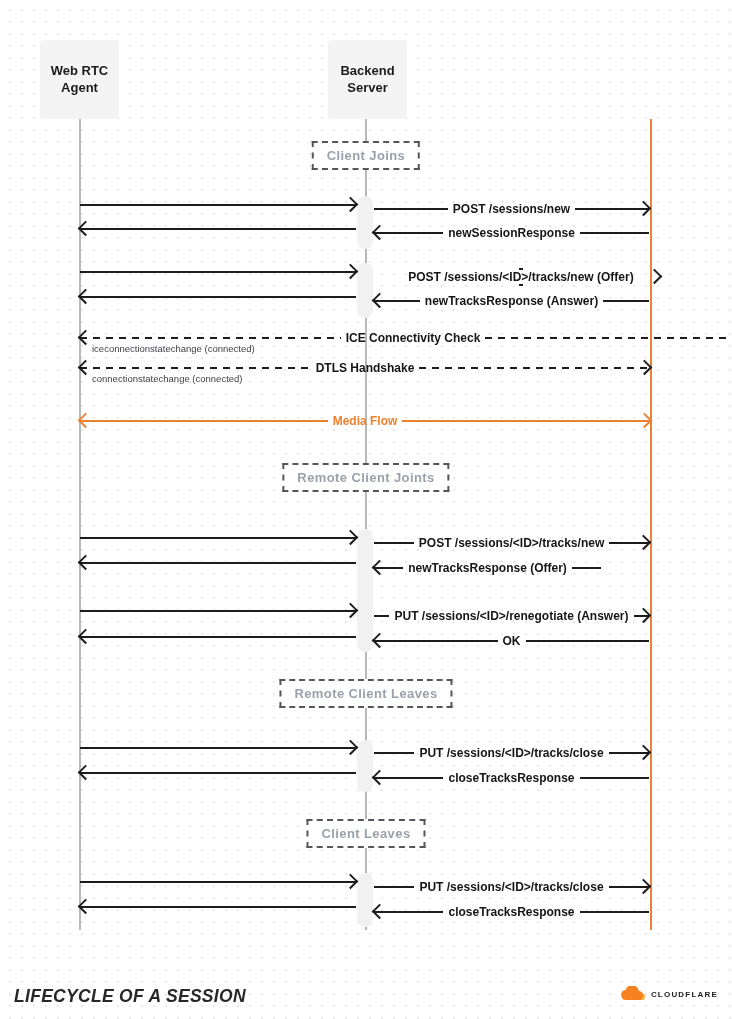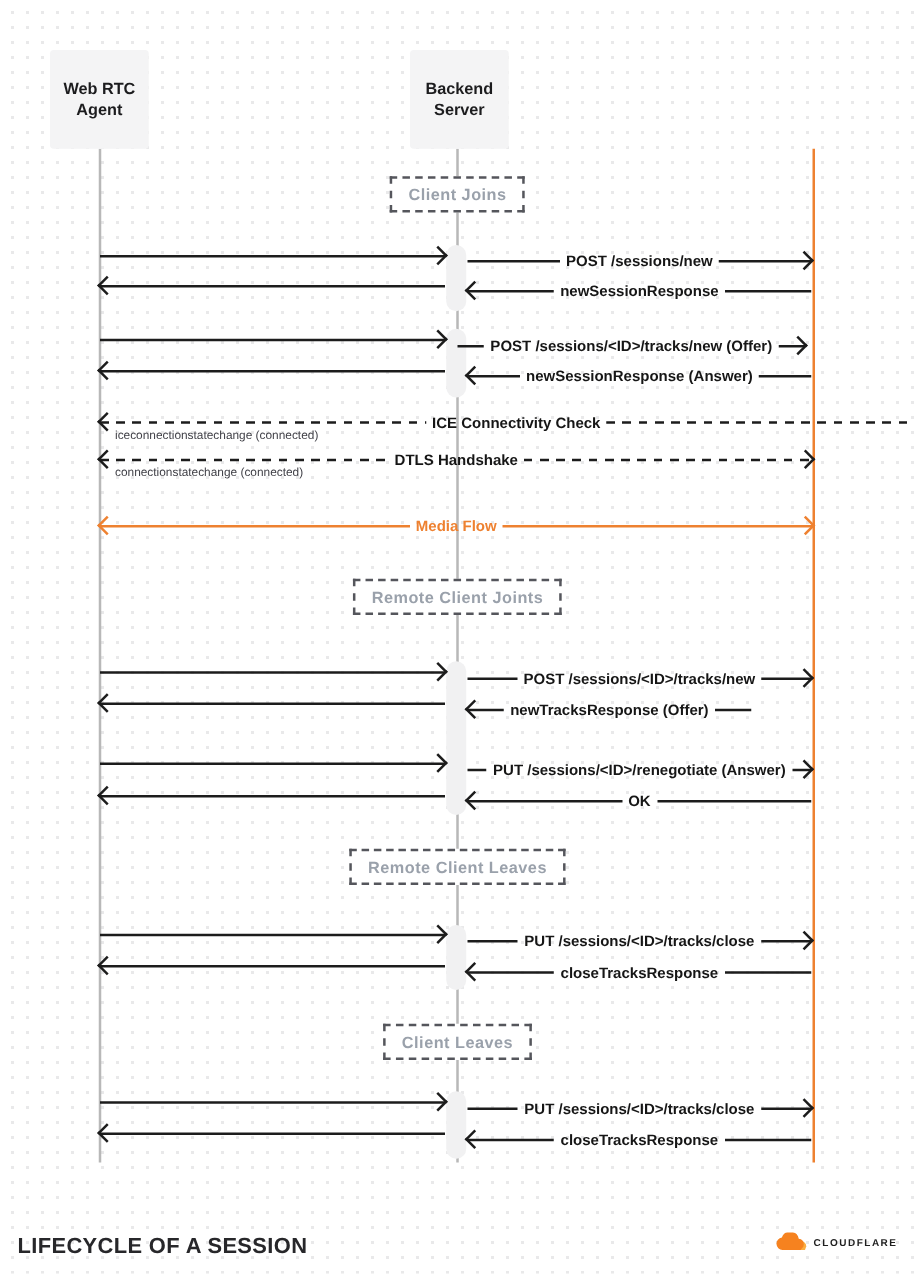--- a/index.html
+++ b/index.html
@@ -56,21 +56,21 @@
   .chev.l{left:0;transform:translateY(-55%) rotate(-135deg);}
   .seg.orange .line{background:#ee8130;height:2.4px;}
   .seg.orange .lbl{color:#ee8130;}
   .seg.orange .chev{border-color:#ee8130;}
   .sub-label{
     position:absolute;left:92px;font-size:9.5px;color:#3f3f46;z-index:3;white-space:nowrap;
   }
   
   .footer-title{
     position:absolute;left:14px;top:986px;font-size:17.5px;font-weight:bold;
-    color:#27272a;letter-spacing:.3px;z-index:4;
+    color:#27272a;letter-spacing:.3px;z-index:4;font-style:italic;
   }
   .brand{
     position:absolute;right:14px;top:986px;display:flex;align-items:center;gap:4px;z-index:4;
   }
   .brand .brand-text{font-size:8px;font-weight:bold;letter-spacing:1.2px;color:#1f1f1f;}
 </style>
 </head>
 <body>
 
 <div id="canvas">
@@ -113,33 +113,33 @@
       <div class="seg" style="left: 374px; width: 275px; top: 224px;">
         <div class="line"></div>
         <div class="lbl">newSessionResponse</div>
         <div class="line"></div>
         <div class="chev l"></div>
       </div>
       <div class="seg" style="left: 80px; width: 276px; top: 263px;">
         <div class="line"></div>
         <div class="chev r"></div>
       </div>
-      <div class="seg" style="left: 366px; width: 278px; top: 268px;">
+      <div class="seg" style="left: 382px; width: 278px; top: 268px; flex-direction: column;">
         <div class="line"></div>
         <div class="lbl">POST /sessions/&lt;ID&gt;/tracks/new (Offer)</div>
         <div class="line"></div>
         <div class="chev r"></div>
       </div>
       <div class="seg" style="left: 80px; width: 276px; top: 288px;">
         <div class="line"></div>
         <div class="chev l"></div>
       </div>
       <div class="seg" style="left: 374px; width: 275px; top: 292px;">
         <div class="line"></div>
-        <div class="lbl">newSessionResponse (Answer)</div>
+        <div class="lbl">newTracksResponse (Answer)</div>
         <div class="line"></div>
         <div class="chev l"></div>
       </div>
       <div class="seg" style="left: 80px; width: 276px; top: 529px;">
         <div class="line"></div>
         <div class="chev r"></div>
       </div>
       <div class="seg" style="left: 374px; width: 275px; top: 534px;">
         <div class="line"></div>
         <div class="lbl">POST /sessions/&lt;ID&gt;/tracks/new</div>

